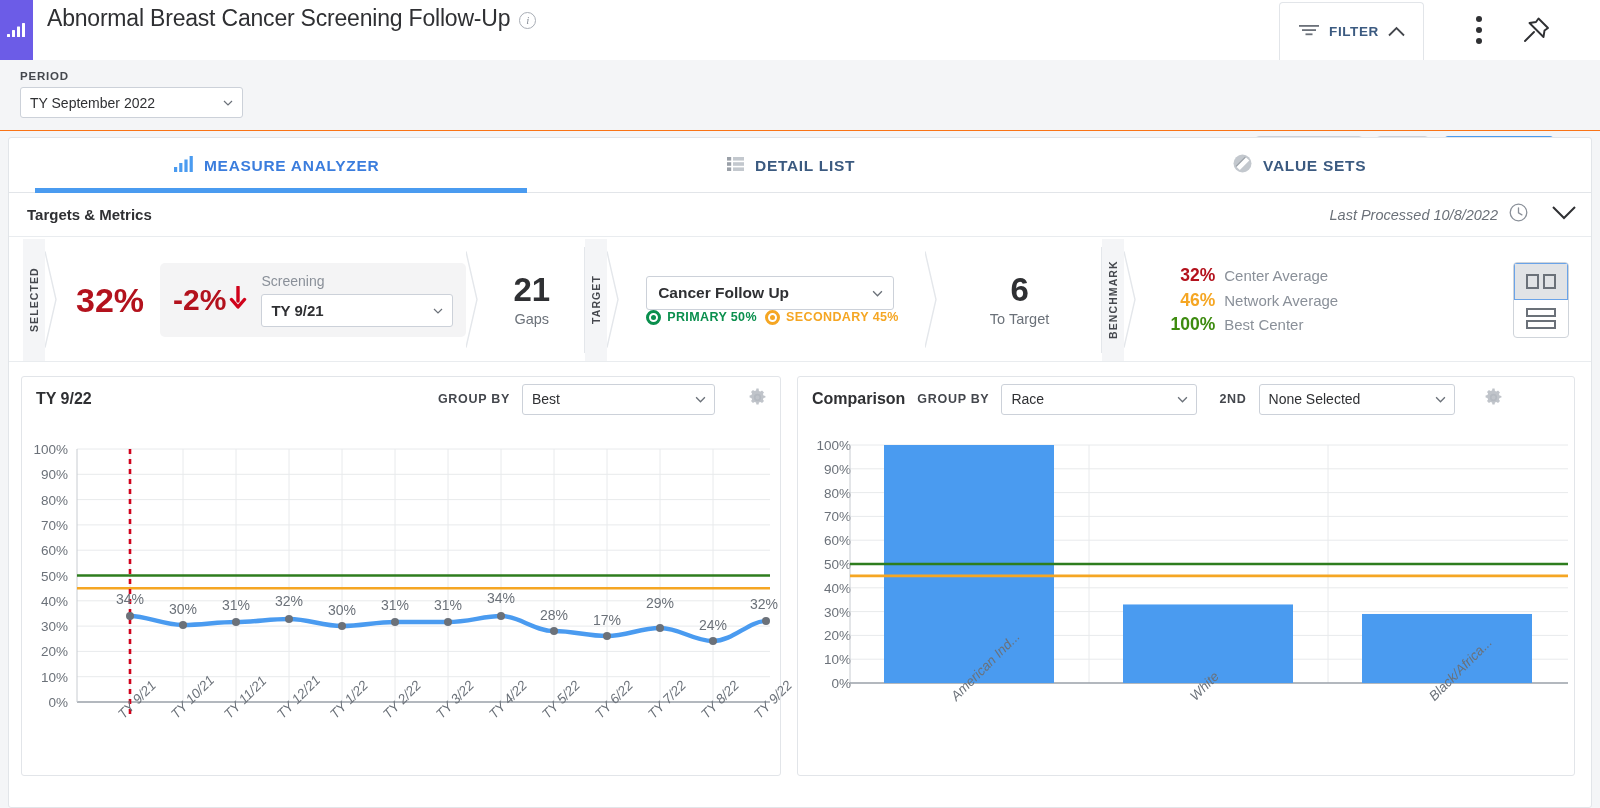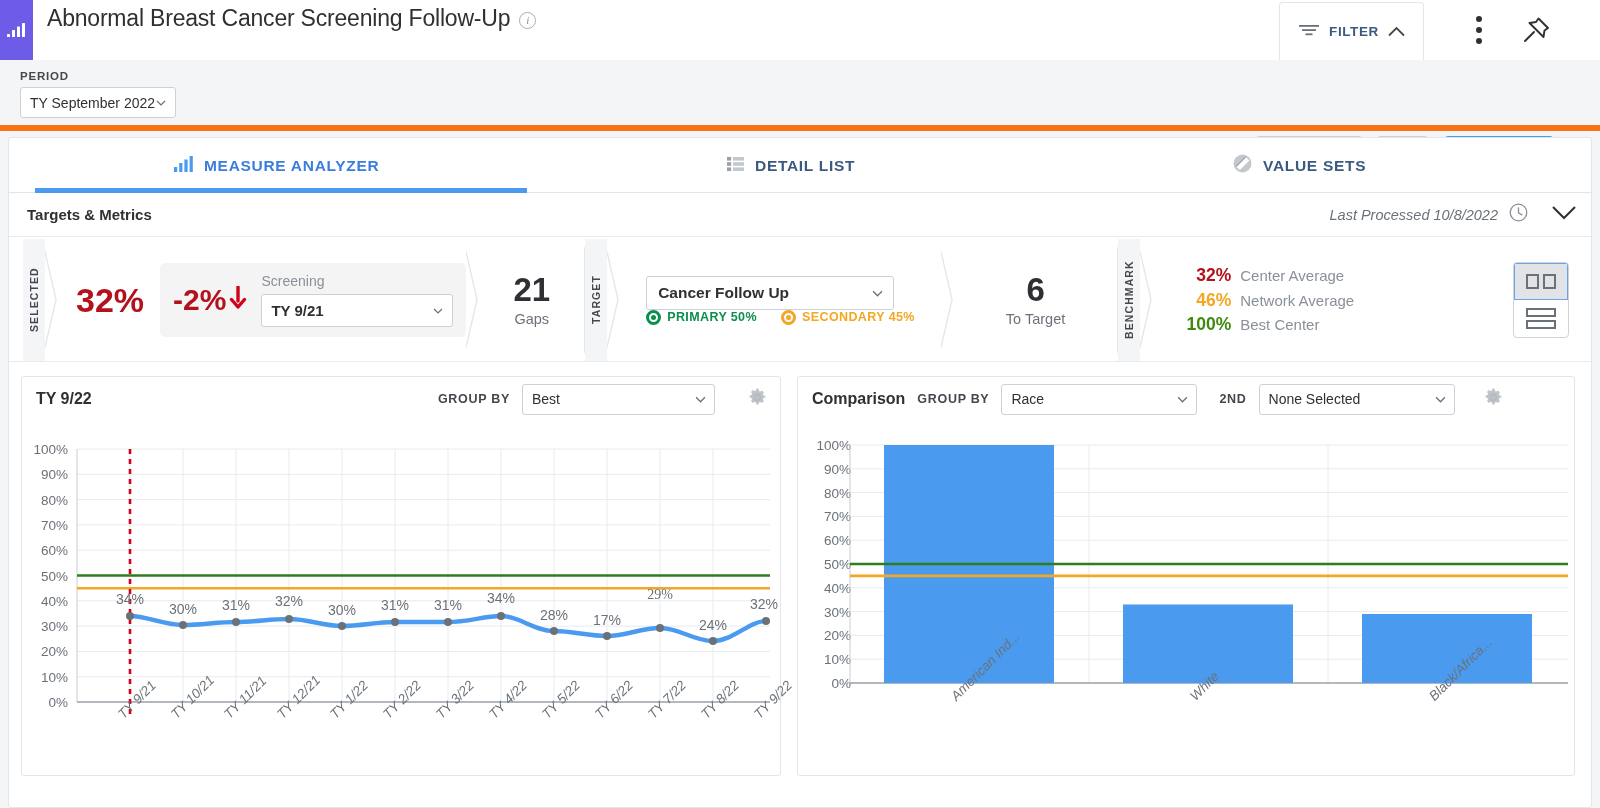--- a/index.html
+++ b/index.html
@@ -46,21 +46,21 @@
   .kebab {
     position:absolute; top:10px; left:1464px; width:30px; height:40px;
     display:flex; flex-direction:column; align-items:center; justify-content:center; gap:5px;
   }
   .kebab i { width:6px; height:6px; border-radius:50%; background:#2f3033; display:block; }
   .pin { position:absolute; top:12px; left:1518px; width:36px; height:36px; }
 
   
   .filterbar {
     position:absolute; top:60px; left:0; width:1600px; height:71px;
-    background:#f4f5f7; border-bottom:6px solid #f97316;
+    background:#f4f5f7; border-bottom:1px solid #f97316;
   }
   .fld { position:absolute; }
   .fld .cap {
     font-size:11.5px; font-weight:bold; color:#44474d; letter-spacing:0.8px;
     margin-bottom:5px;
   }
   .select {
     background:#ffffff; border:1px solid #ccd1d9; border-radius:3px;
     height:31px; display:flex; align-items:center; padding:0 9px;
     font-size:14px; color:#2f3033; position:relative;
@@ -127,21 +127,21 @@
   .delta { font-size:30px; font-weight:bold; color:#b3121d; display:flex; align-items:center; gap:2px; }
   .bl-cap { font-size:14px; color:#8a9099; margin-bottom:5px; }
   .ratio { font-size:19px; font-weight:bold; color:#2f3033; }
   .gapnum { font-size:33px; font-weight:bold; color:#2f3033; text-align:center; line-height:1; }
   .gaplbl { font-size:14.5px; color:#6b7179; text-align:center; margin-top:5px; }
   .target-sel {
     background:#fff; border:1px solid #ccd1d9; border-radius:3px; height:34px;
     width:248px; display:flex; align-items:center; padding:0 11px;
     font-size:15.5px; font-weight:bold; color:#2f3033;
   }
-  .tgt-legend { display:flex; align-items:center; gap:24px; }
+  .tgt-legend { display:flex; align-items:center; gap:8px; }
   .lg { display:flex; align-items:center; gap:6px; font-size:12.5px; font-weight:bold; letter-spacing:0.4px; }
   .dot { width:15px; height:15px; border-radius:50%; border:3px solid; display:flex; align-items:center; justify-content:center; }
   .dot i { width:5px; height:5px; border-radius:50%; display:block; }
   .bm-row { display:flex; align-items:baseline; gap:9px; line-height:1.42; }
   .bm-val { font-size:17.5px; font-weight:bold; width:54px; text-align:right; }
   .bm-lbl { font-size:15px; color:#8a9099; }
   .viewtoggle {
     width:56px; border:1px solid #cfd4da; border-radius:4px; overflow:hidden; background:#fff;
   }
   .vt-opt { height:37px; display:flex; align-items:center; justify-content:center; gap:4px; }
@@ -211,21 +211,21 @@
       <g stroke="#2f3033" stroke-width="1.9" fill="none" stroke-linejoin="round">
         <path d="M20.5 6.5 L30 16 L26.5 18.5 L25.5 25 L11.5 11 L18 10 Z"></path>
         <path d="M16 20 L7 29" stroke-linecap="round"></path>
       </g>
     </svg>
   </div>
 
   <div class="filterbar">
     <div class="fld" style="top:10px; left:20px;">
       <div class="cap">PERIOD</div>
-      <div class="select" style="width:156px;">
+      <div class="select" style="width:223px;">
         <span class="val">TY September 2022</span>
         <span class="chev">
           <svg width="10" height="10" viewBox="0 0 10 10">
               <path d="M1 3L5 7L9 3" stroke="#6b7179" stroke-width="1.2" fill="none"></path>
             </svg>
         </span>
       </div>
     </div>
 
     <div class="btn btn-add">
@@ -535,21 +535,21 @@
           <div class="dlabel" style="left:108px; top:170px;">34%</div>
           <div class="dlabel" style="left:161px; top:180px;">30%</div>
           <div class="dlabel" style="left:214px; top:176px;">31%</div>
           <div class="dlabel" style="left:267px; top:172px;">32%</div>
           <div class="dlabel" style="left:320px; top:181px;">30%</div>
           <div class="dlabel" style="left:373px; top:176px;">31%</div>
           <div class="dlabel" style="left:426px; top:176px;">31%</div>
           <div class="dlabel" style="left:479px; top:169px;">34%</div>
           <div class="dlabel" style="left:532px; top:186px;">28%</div>
           <div class="dlabel" style="left:585px; top:191px;">17%</div>
-          <div class="dlabel" style="left:638px; top:166px;font-family:Liberation Serif, serif;">29%</div>
+          <div class="dlabel" style="left:638px; top:174px;">29%</div>
           <div class="dlabel" style="left:691px; top:196px;">24%</div>
           <div class="dlabel" style="left:742px; top:175px;">32%</div>
 
           <div class="xtick" style="left:93px;  top:290px;">TY 9/21</div>
           <div class="xtick" style="left:146px; top:290px;">TY 10/21</div>
           <div class="xtick" style="left:199px; top:290px;">TY 11/21</div>
           <div class="xtick" style="left:252px; top:290px;">TY 12/21</div>
           <div class="xtick" style="left:305px; top:290px;">TY 1/22</div>
           <div class="xtick" style="left:358px; top:290px;">TY 2/22</div>
           <div class="xtick" style="left:411px; top:290px;">TY 3/22</div>

